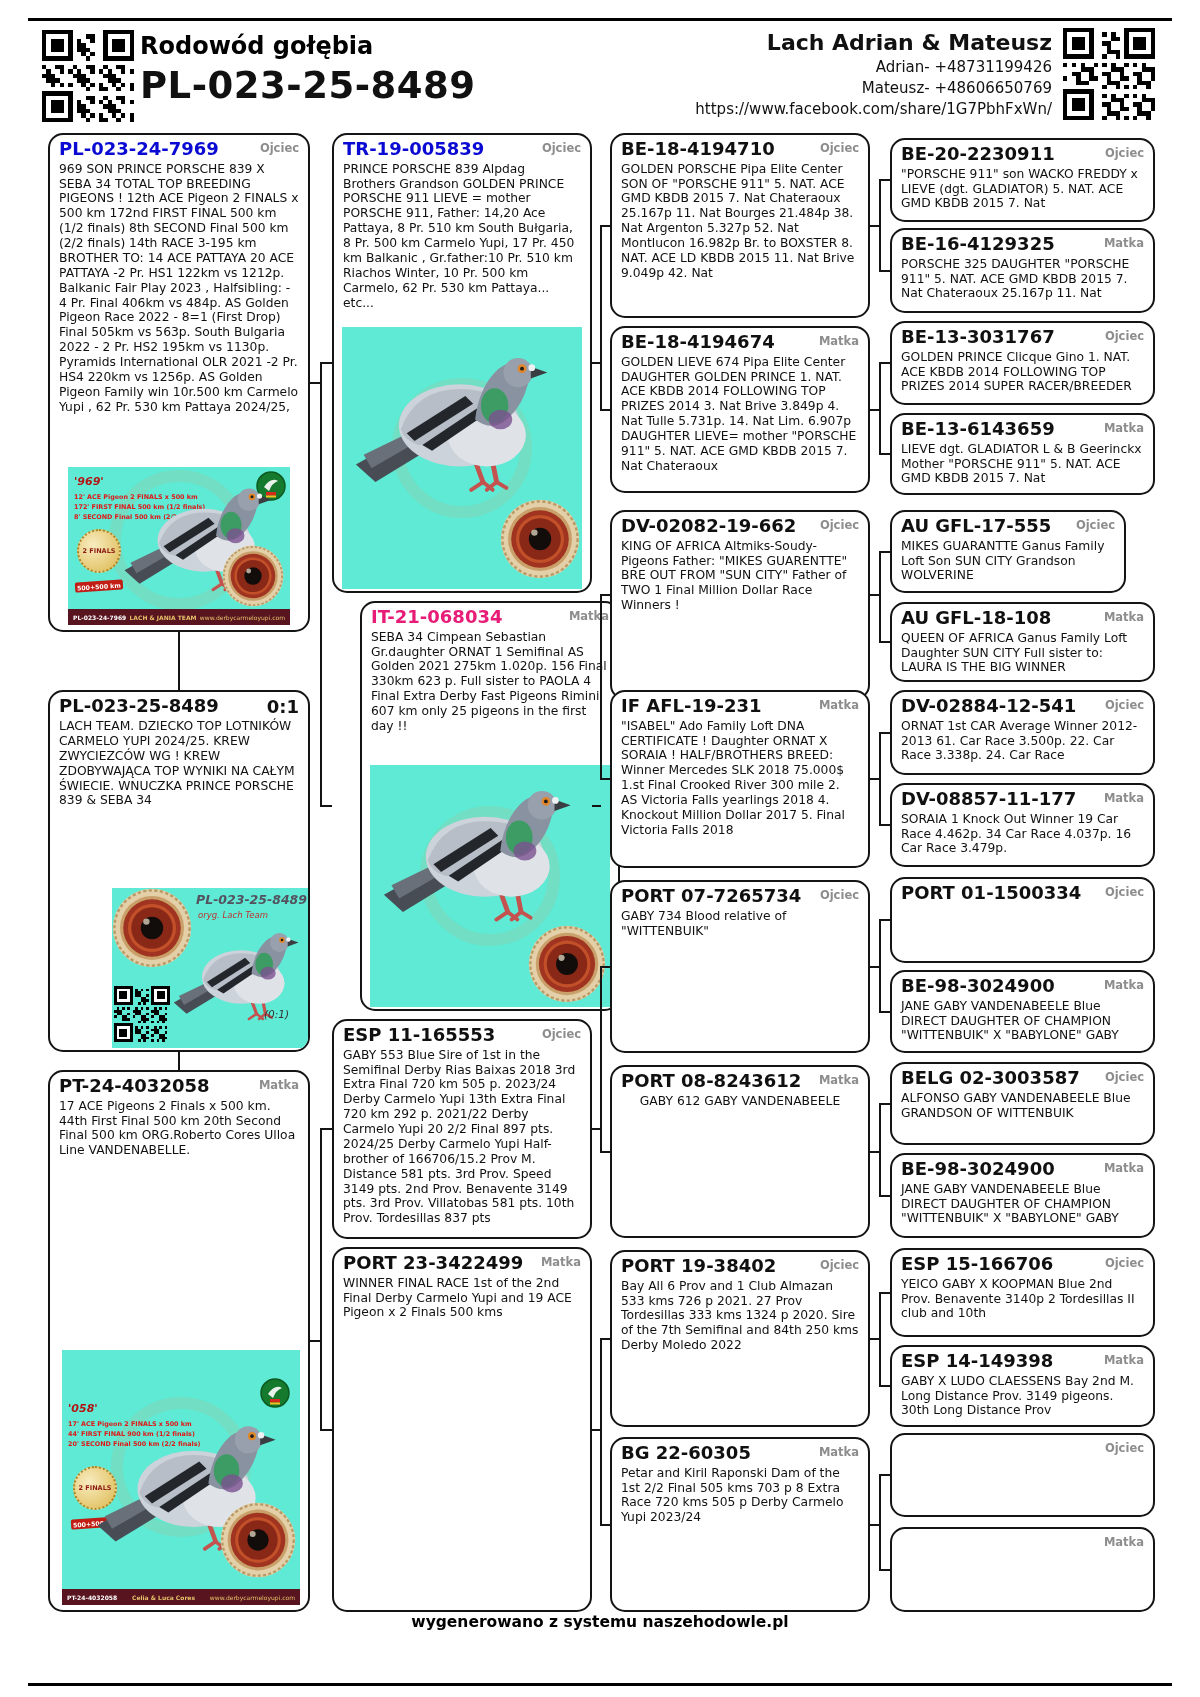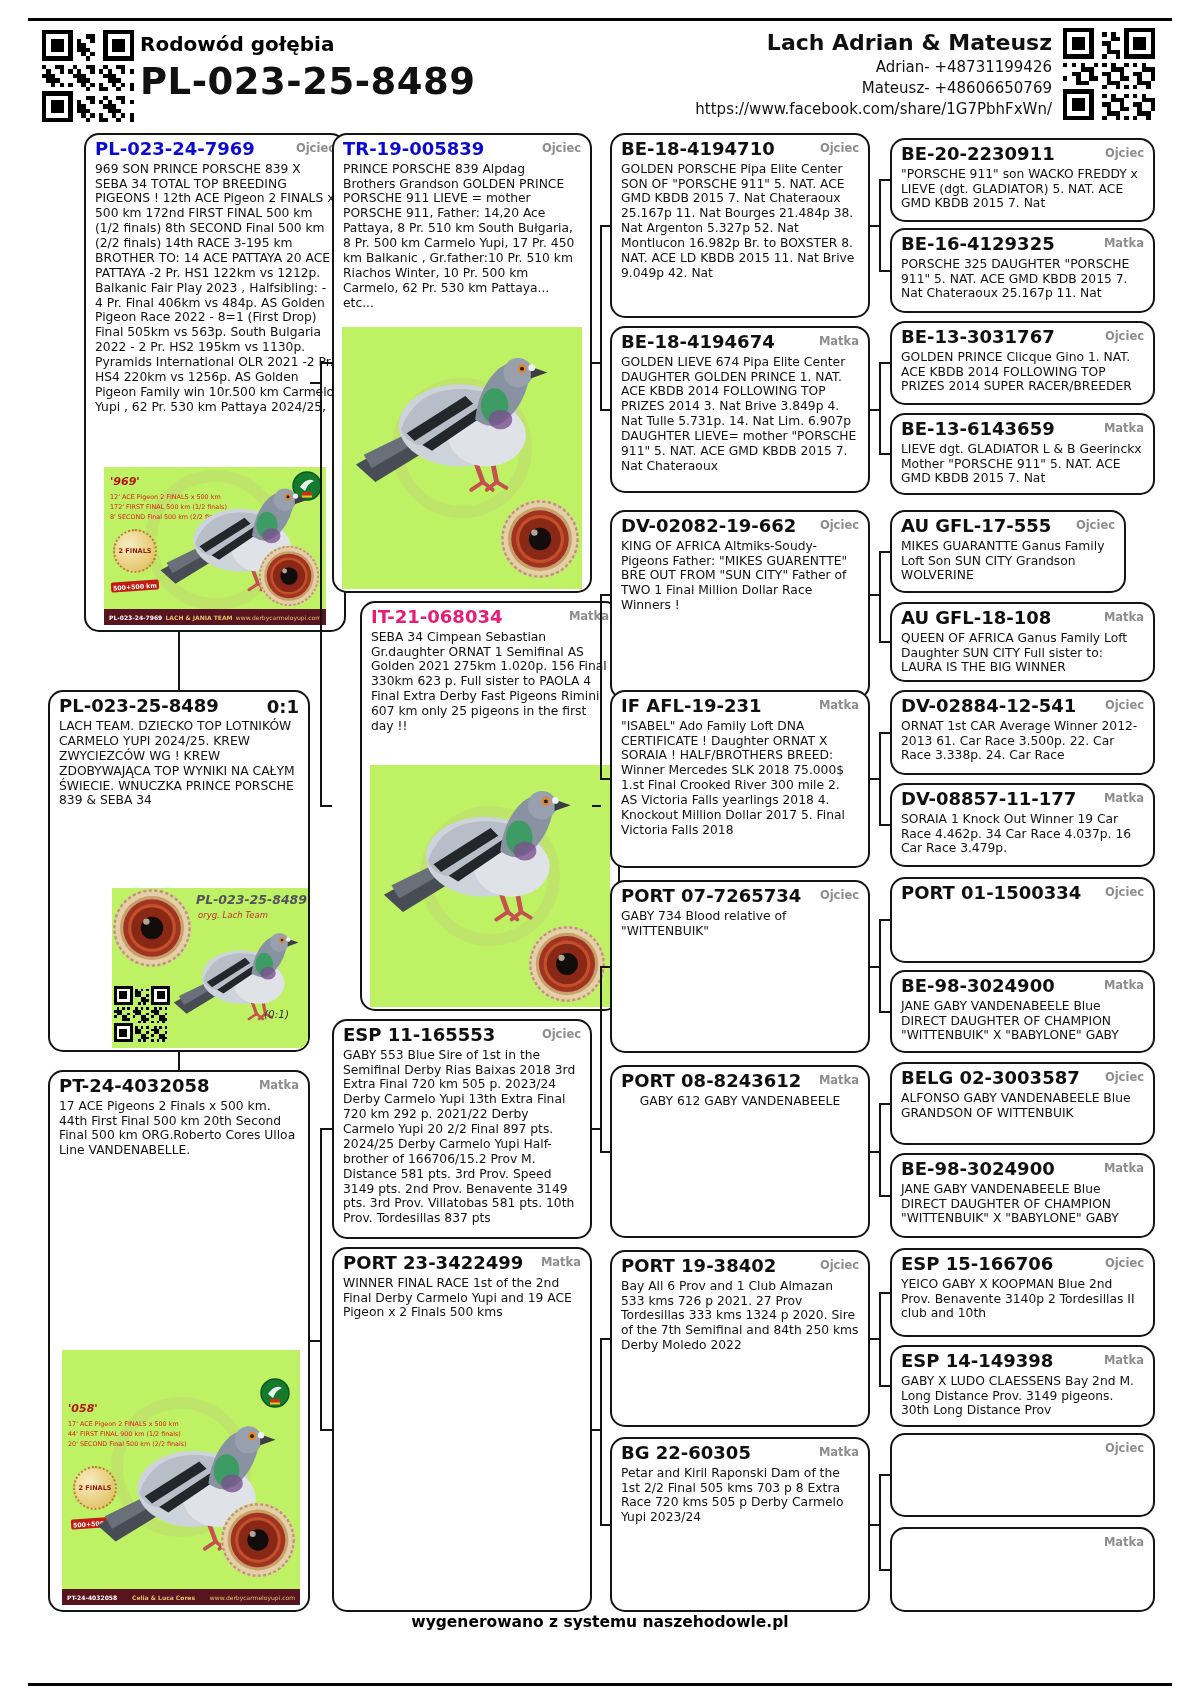--- a/index.html
+++ b/index.html
@@ -2,39 +2,39 @@
 <html><head>
 <meta charset="utf-8">
 <style>
   *{margin:0;padding:0;box-sizing:border-box}
   html,body{background:#fff}
   body{width:1200px;height:1697px;position:relative;font-family:"DejaVu Sans",sans-serif;color:#111;overflow:hidden}
   .rule{position:absolute;left:28px;width:1144px;height:3px;background:#000}
   
   .qr{position:absolute;width:92px;height:92px}
   .hdr-left{position:absolute;left:140px;top:32px}
-  .doc-title{font-size:20px;font-weight:bold;color:#000}
+  .doc-title{font-size:24px;font-weight:bold;color:#000}
   .main-ring{font-size:37px;font-weight:bold;letter-spacing:.5px;margin-top:4px}
   .hdr-right{position:absolute;right:148px;top:30px;text-align:right}
   .loft{font-size:22px;font-weight:bold}
   .phone{font-size:15px;margin-top:3px}
   .fb{font-size:15px;margin-top:3px}
   
   .box{position:absolute;background:#fff;border:2.5px solid #141414;border-radius:15px;padding:4px 9px;overflow:hidden}
   .bhead{display:flex;justify-content:space-between;align-items:flex-start}
   .ring{font-size:18px;font-weight:bold;line-height:1.15;white-space:nowrap}
   .score{font-size:18px;font-weight:bold}
   .role{font-size:11.5px;font-weight:bold;color:#8d8d8d;margin-top:2px}
   .btxt{font-size:12.3px;line-height:1.21;margin-top:2px}
   .conn{position:absolute;background:#141414}
   
-  .pcard{position:absolute;background:#bef264}
+  .pcard{position:absolute;background:#5eead4}
   .wmark{position:absolute;left:50%;top:46%;width:140px;height:140px;margin:-70px 0 0 -70px;border:12px solid rgba(196,176,128,.20);border-radius:50%}
   .ptag{position:absolute;left:6px;font-size:11px;font-weight:bold;font-style:italic;color:#b31313}
-  .redlines{position:absolute;left:6px;font-size:6.4px;font-weight:normal;color:#e01818;line-height:1.55;white-space:nowrap}
+  .redlines{position:absolute;left:6px;font-size:6.4px;font-weight:bold;color:#e01818;line-height:1.55;white-space:nowrap}
   .badge{position:absolute;width:50px;text-align:center}
   .badge-c{width:44px;height:44px;border-radius:50%;background:radial-gradient(circle at 35% 35%,#f8ecc0,#dcb84e);border:2px dotted #a98428;display:flex;align-items:center;justify-content:center;font-size:6.5px;font-weight:bold;color:#8d1d15;margin:0 auto}
   .badge-r{margin-top:-7px;background:#c21d14;color:#fff;font-size:6.2px;font-weight:bold;padding:1.5px 2px;transform:rotate(-4deg);border-radius:2px;display:inline-block}
   .glogo{position:absolute;width:30px;height:30px}
   .pig{position:absolute}
   .eyeB{position:absolute}
   .pfoot{position:absolute;left:0;right:0;bottom:0;height:16px;background:#58151f;display:flex;align-items:center;justify-content:space-between;padding:0 5px}
   .pf-ring{font-size:6px;color:#fff;font-weight:bold;white-space:nowrap}
   .pf-team{font-size:6px;color:#e6c06a;font-weight:bold;white-space:nowrap}
   .pf-site{font-size:6px;color:#e6c06a;white-space:nowrap}
@@ -318,21 +318,21 @@
         <rect x="2" y="2" width="3" height="3"></rect>
         <rect x="14" y="0" width="7" height="7"></rect>
         <rect x="15" y="1" width="5" height="5" fill="#fff"></rect>
         <rect x="16" y="2" width="3" height="3"></rect>
         <rect x="0" y="14" width="7" height="7"></rect>
         <rect x="1" y="15" width="5" height="5" fill="#fff"></rect>
         <rect x="2" y="16" width="3" height="3"></rect>
       </svg></div>
 
   <div class="footer">wygenerowano z systemu naszehodowle.pl</div>
-<div class="box" style="left: 48px; top: 133px; width: 262px; height: 499px; margin-left: 36px;">
+<div class="box" style="left: 48px; top: 133px; width: 262px; height: 499px;">
     <div class="bhead">
       <span class="ring" style="color:#0a0ad2">PL-023-24-7969</span>
       <span class="role">Ojciec</span>
     </div>
     <div class="btxt">969 SON PRINCE PORSCHE 839 X SEBA 34 TOTAL TOP BREEDING PIGEONS ! 12th ACE Pigeon 2 FINALS x 500 km 172nd FIRST FINAL 500 km (1/2 finals) 8th SECOND Final 500 km (2/2 finals) 14th RACE 3-195 km BROTHER TO: 14 ACE PATTAYA 20 ACE PATTAYA -2 Pr. HS1 122km vs 1212p. Balkanic Fair Play 2023 , Halfsibling: - 4 Pr. Final 406km vs 484p. AS Golden Pigeon Race 2022 - 8=1 (First Drop) Final 505km vs 563p. South Bulgaria 2022 - 2 Pr. HS2 195km vs 1130p. Pyramids International OLR 2021 -2 Pr. HS4 220km vs 1256p. AS Golden Pigeon Family win 10r.500 km Carmelo Yupi , 62 Pr. 530 km Pattaya 2024/25,</div>
     <div class="pcard" style="left:18px;top:332px;width:222px;height:158px">
     <div class="wmark"></div>
     <div class="ptag" style="top:8px">'969'</div>
     <div class="redlines" style="top:26px">
       <div>12' ACE Pigeon 2 FINALS x 500 km</div>

